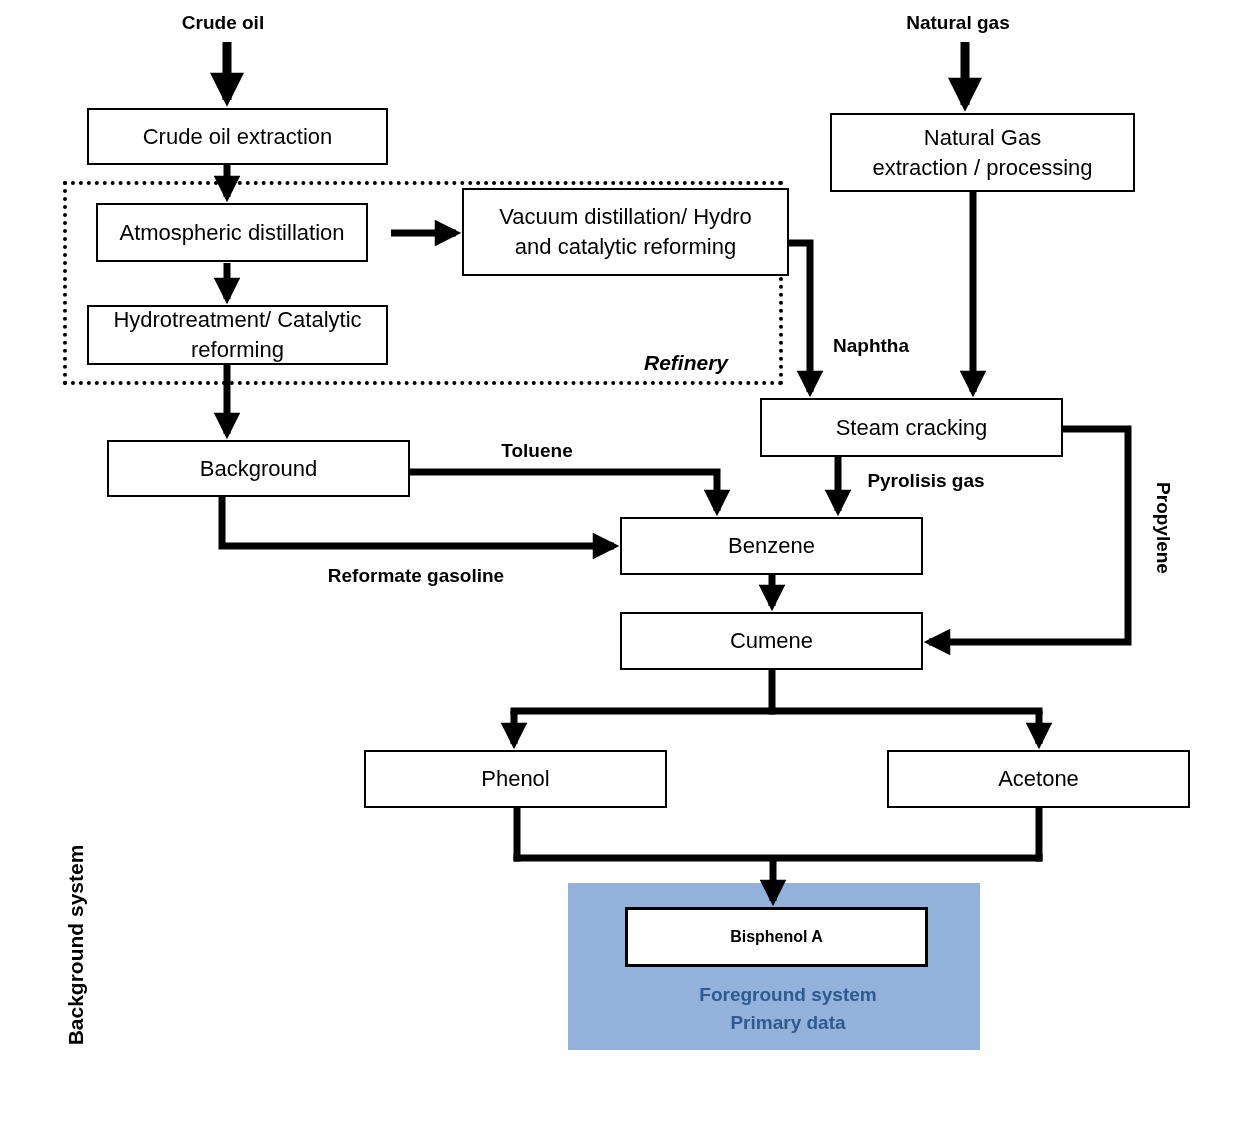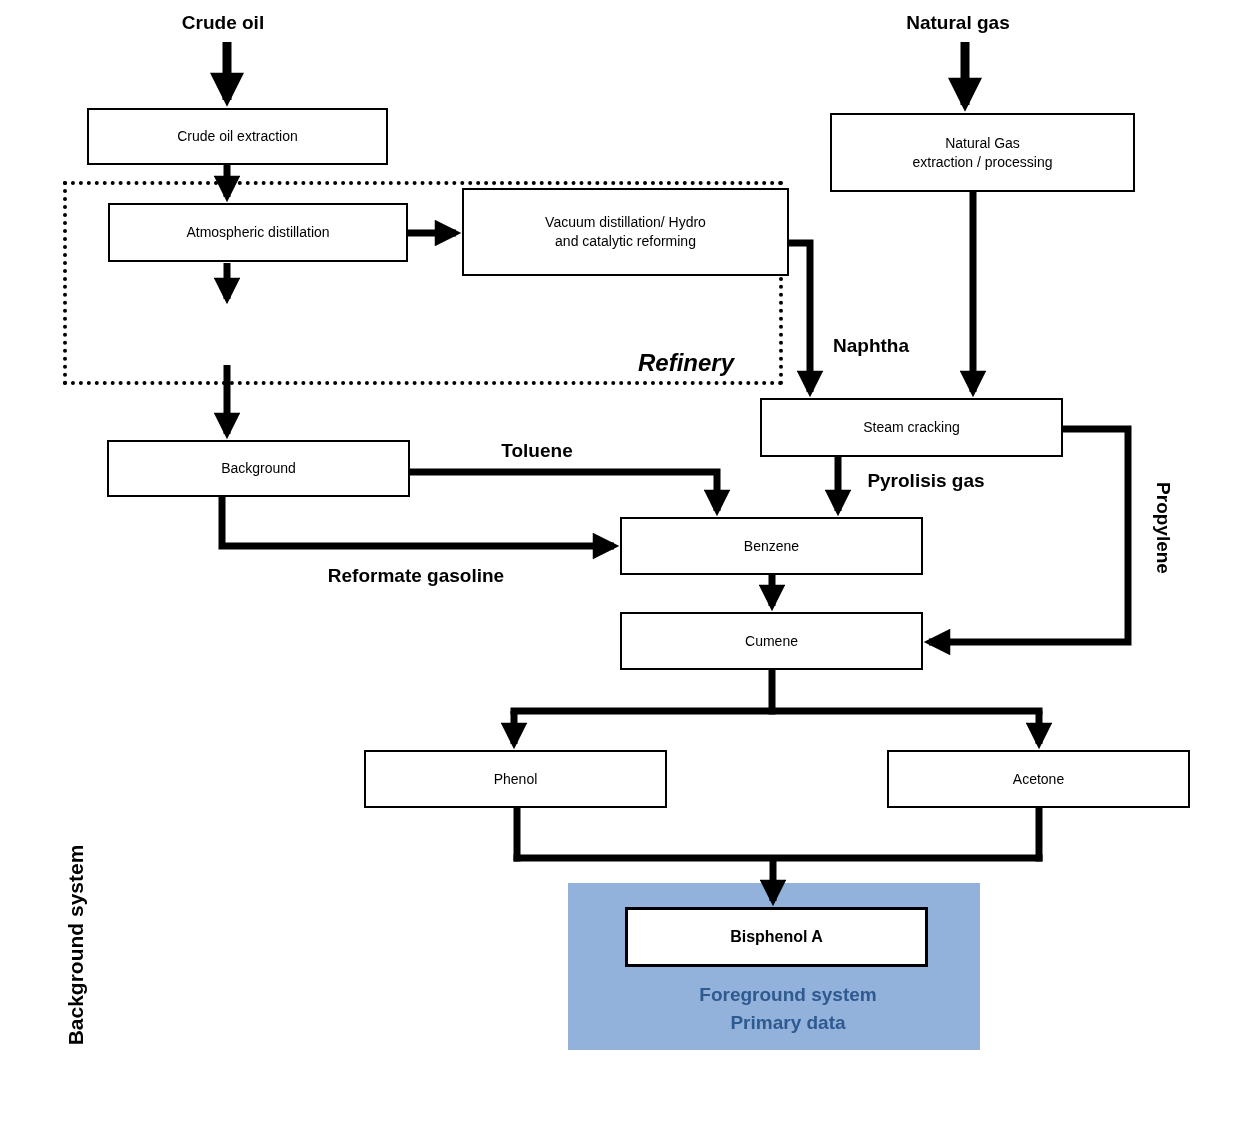--- a/index.html
+++ b/index.html
@@ -19,31 +19,31 @@
   }
   .foreground-zone{
     position:absolute;left:568px;top:883px;width:412px;height:167px;
     background:var(--foreground-bg);z-index:1;
   }
   svg.connectors{position:absolute;left:0;top:0;z-index:2;}
   svg.connectors path{fill:none;stroke:var(--line);}
   .box{
     position:absolute;background:var(--box-bg);border:2px solid var(--line);
     display:flex;align-items:center;justify-content:center;text-align:center;
-    font-size:14px;line-height:1.35;white-space:pre-line;z-index:3;box-sizing:border-box;
+    font-size:22px;line-height:1.35;white-space:pre-line;z-index:3;box-sizing:border-box;
     padding:2px 8px;
   }
   .box.emph{border-width:3px;font-weight:bold;font-size:16px;}
   .flow-label{
     position:absolute;font-weight:bold;font-size:19px;white-space:nowrap;z-index:4;
     transform:translate(-50%,-50%);
   }
   .flow-label.rot-cw{transform:translate(-50%,-50%) rotate(90deg);}
   .flow-label.rot-ccw{transform:translate(-50%,-50%) rotate(-90deg);font-size:21px;}
-  .flow-label.italic{font-style:italic;font-size:24px;}
+  .flow-label.italic{font-style:italic;font-size:21px;}
   .flow-label.fg{color:var(--foreground-text);margin-left:12px;}
 </style>
 </head>
 <body>
 
 <div class="stage">
 
   <div class="region-dashed"></div>
   <div class="foreground-zone"></div>
 
@@ -71,25 +71,27 @@
     <path d="M514,711 L514,744" stroke-width="7" marker-end="url(#ah)"></path>
     <path d="M1039,711 L1039,744" stroke-width="7" marker-end="url(#ah)"></path>
     <path d="M517,808 L517,861.5" stroke-width="7"></path>
     <path d="M1039,808 L1039,861.5" stroke-width="7"></path>
     <path d="M513.5,858 L1042.5,858" stroke-width="7"></path>
     <path d="M773,858 L773,901" stroke-width="7" marker-end="url(#ah)"></path>
   </svg>
 
   <div class="box" style="left:87px;top:108px;width:301px;height:57px">Crude oil extraction</div>
 
-  <div class="box" style="left:108px;top:203px;width:300px;height:59px">Atmospheric distillation</div>
+  <div class="box" style="left:96px;top:203px;width:272px;height:59px">Atmospheric distillation</div>
 
   <div class="box" style="left:462px;top:188px;width:327px;height:88px">Vacuum distillation/ Hydro
 and catalytic reforming</div>
 
+  <div class="box" style="left:87px;top:305px;width:301px;height:60px">Hydrotreatment/ Catalytic
+reforming</div>
 
   <div class="box" style="left:107px;top:440px;width:303px;height:57px">Background</div>
 
   <div class="box" style="left:830px;top:113px;width:305px;height:79px">Natural Gas
 extraction / processing</div>
 
   <div class="box" style="left:620px;top:517px;width:303px;height:58px">Benzene</div>
 
   <div class="box" style="left:760px;top:398px;width:303px;height:59px">Steam cracking</div>
 

